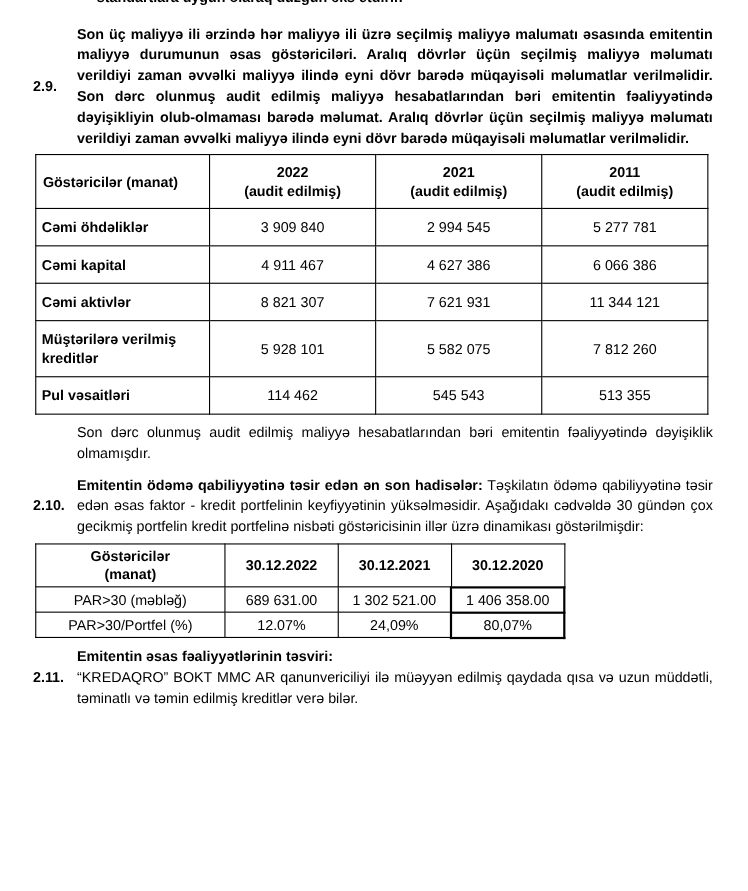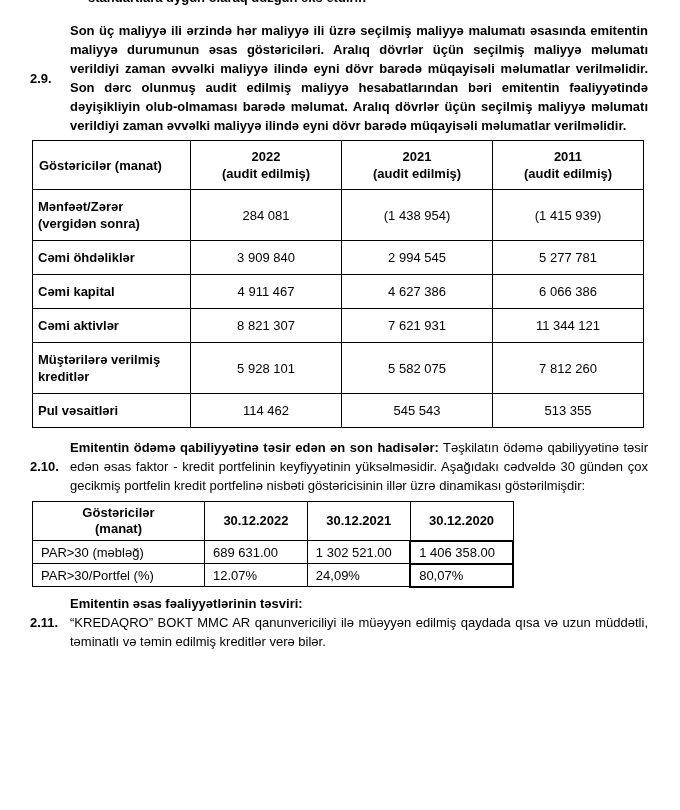--- a/index.html
+++ b/index.html
@@ -24,21 +24,21 @@
   .fin-table th { font-weight:bold; white-space:pre-line; text-align:center; padding:7px 4px; }
   .fin-table th.col-label { text-align:left; padding-left:6px; width:158px; }
   .fin-table td.lbl { font-weight:bold; text-align:left; padding:8px 5px; }
   .fin-table td.val { text-align:center; padding:8px 4px; }
 
   
   .par-table { width:482px; margin:6px 0 0 2px; table-layout:fixed;border-radius:32px; }
   .par-table th, .par-table td { border:1px solid #000; font-size:13px; }
   .par-table th { font-weight:bold; white-space:pre-line; text-align:center; padding:3px 4px; line-height:16px; }
   .par-table th.col-label { width:172px; }
-  .par-table td { padding:2px 8px; line-height:17px; }
+  .par-table td { padding:2px 8px; line-height:17px;text-align:center; }
   .par-table td.val { }
   .par-table td.hl { border:2px solid #000; }
 
   .s211-body { margin-top:0; }
 </style>
 </head>
 <body>
 
 <div class="page">
 
@@ -58,26 +58,20 @@
         <th>2022
 (audit edilmiş)</th>
         <th>2021
 (audit edilmiş)</th>
         <th>2011
 (audit edilmiş)</th>
       </tr>
     </thead>
     <tbody>
       <tr>
-        <td class="lbl">Mənfəət/Zərər (vergidən sonra)</td>
-        <td class="val">284 081</td>
-        <td class="val">(1 438 954)</td>
-        <td class="val">(1 415 939)</td>
-      </tr>
-      <tr>
         <td class="lbl">Cəmi öhdəliklər</td>
         <td class="val">3 909 840</td>
         <td class="val">2 994 545</td>
         <td class="val">5 277 781</td>
       </tr>
       <tr>
         <td class="lbl">Cəmi kapital</td>
         <td class="val">4 911 467</td>
         <td class="val">4 627 386</td>
         <td class="val">6 066 386</td>
@@ -96,20 +90,21 @@
       </tr>
       <tr>
         <td class="lbl">Pul vəsaitləri</td>
         <td class="val">114 462</td>
         <td class="val">545 543</td>
         <td class="val">513 355</td>
       </tr>
     </tbody>
   </table>
 
+  <div class="indent-para">Son dərc olunmuş audit edilmiş maliyyə hesabatlarından bəri emitentin fəaliyyətində dəyişiklik olmamışdır.</div>
 
   <div class="section" style="margin-top:10px;">
     <div class="sec-num">2.10.</div>
     <div class="sec-body"><span class="bold">Emitentin ödəmə qabiliyyətinə təsir edən ən son hadisələr:</span><span> Təşkilatın ödəmə qabiliyyətinə təsir edən əsas faktor - kredit portfelinin keyfiyyətinin yüksəlməsidir. Aşağıdakı cədvəldə 30 gündən çox gecikmiş portfelin kredit portfelinə nisbəti göstəricisinin illər üzrə dinamikası göstərilmişdir:</span></div>
   </div>
 
   <table class="par-table">
     <thead>
       <tr>
         <th class="col-label">Göstəricilər

